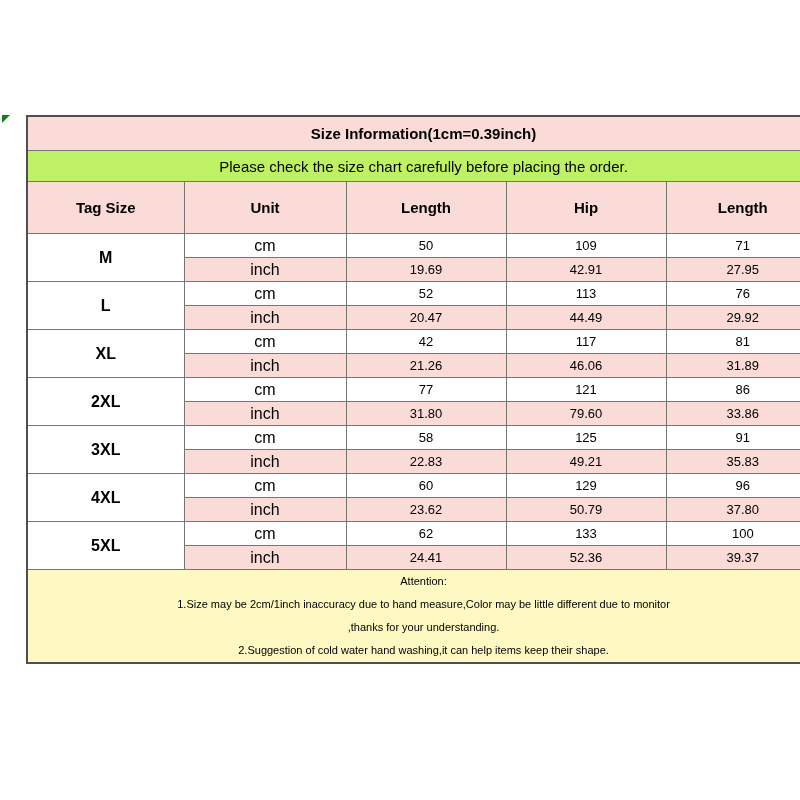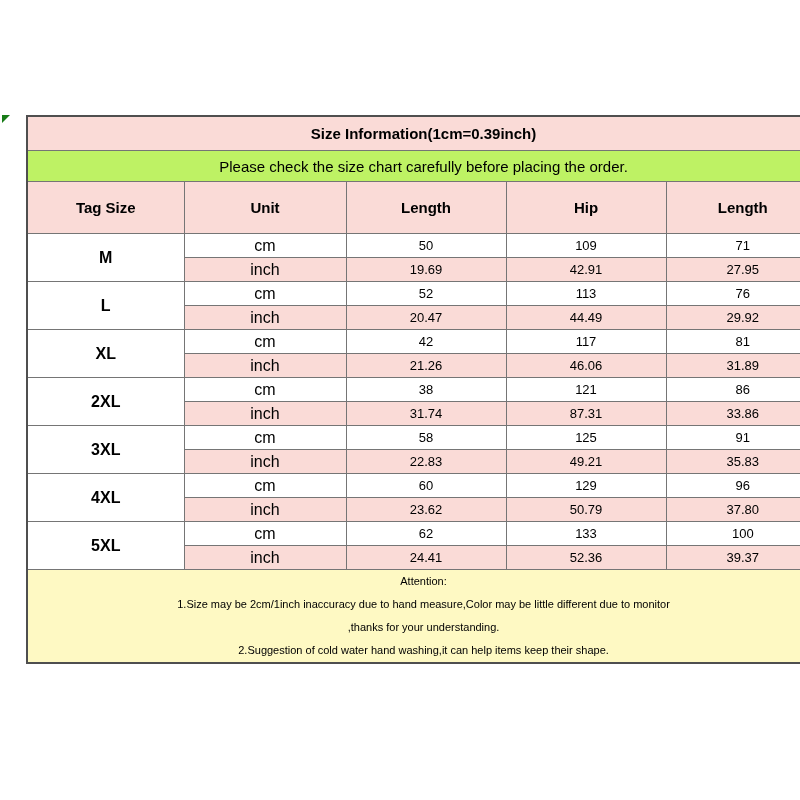--- a/index.html
+++ b/index.html
@@ -143,28 +143,28 @@
       <tr class="inch-row">
         <td class="unit-cell">inch</td>
         <td class="num-cell">21.26</td>
         <td class="num-cell">46.06</td>
         <td class="num-cell">31.89</td>
       </tr>
 
       <tr class="cm-row">
         <td class="size-cell" rowspan="2">2XL</td>
         <td class="unit-cell">cm</td>
-        <td class="num-cell">38</td>
+        <td class="num-cell">77</td>
         <td class="num-cell">121</td>
         <td class="num-cell">86</td>
       </tr>
       <tr class="inch-row">
         <td class="unit-cell">inch</td>
-        <td class="num-cell">31.74</td>
-        <td class="num-cell">87.31</td>
+        <td class="num-cell">31.80</td>
+        <td class="num-cell">79.60</td>
         <td class="num-cell">33.86</td>
       </tr>
 
       <tr class="cm-row">
         <td class="size-cell" rowspan="2">3XL</td>
         <td class="unit-cell">cm</td>
         <td class="num-cell">58</td>
         <td class="num-cell">125</td>
         <td class="num-cell">91</td>
       </tr>

